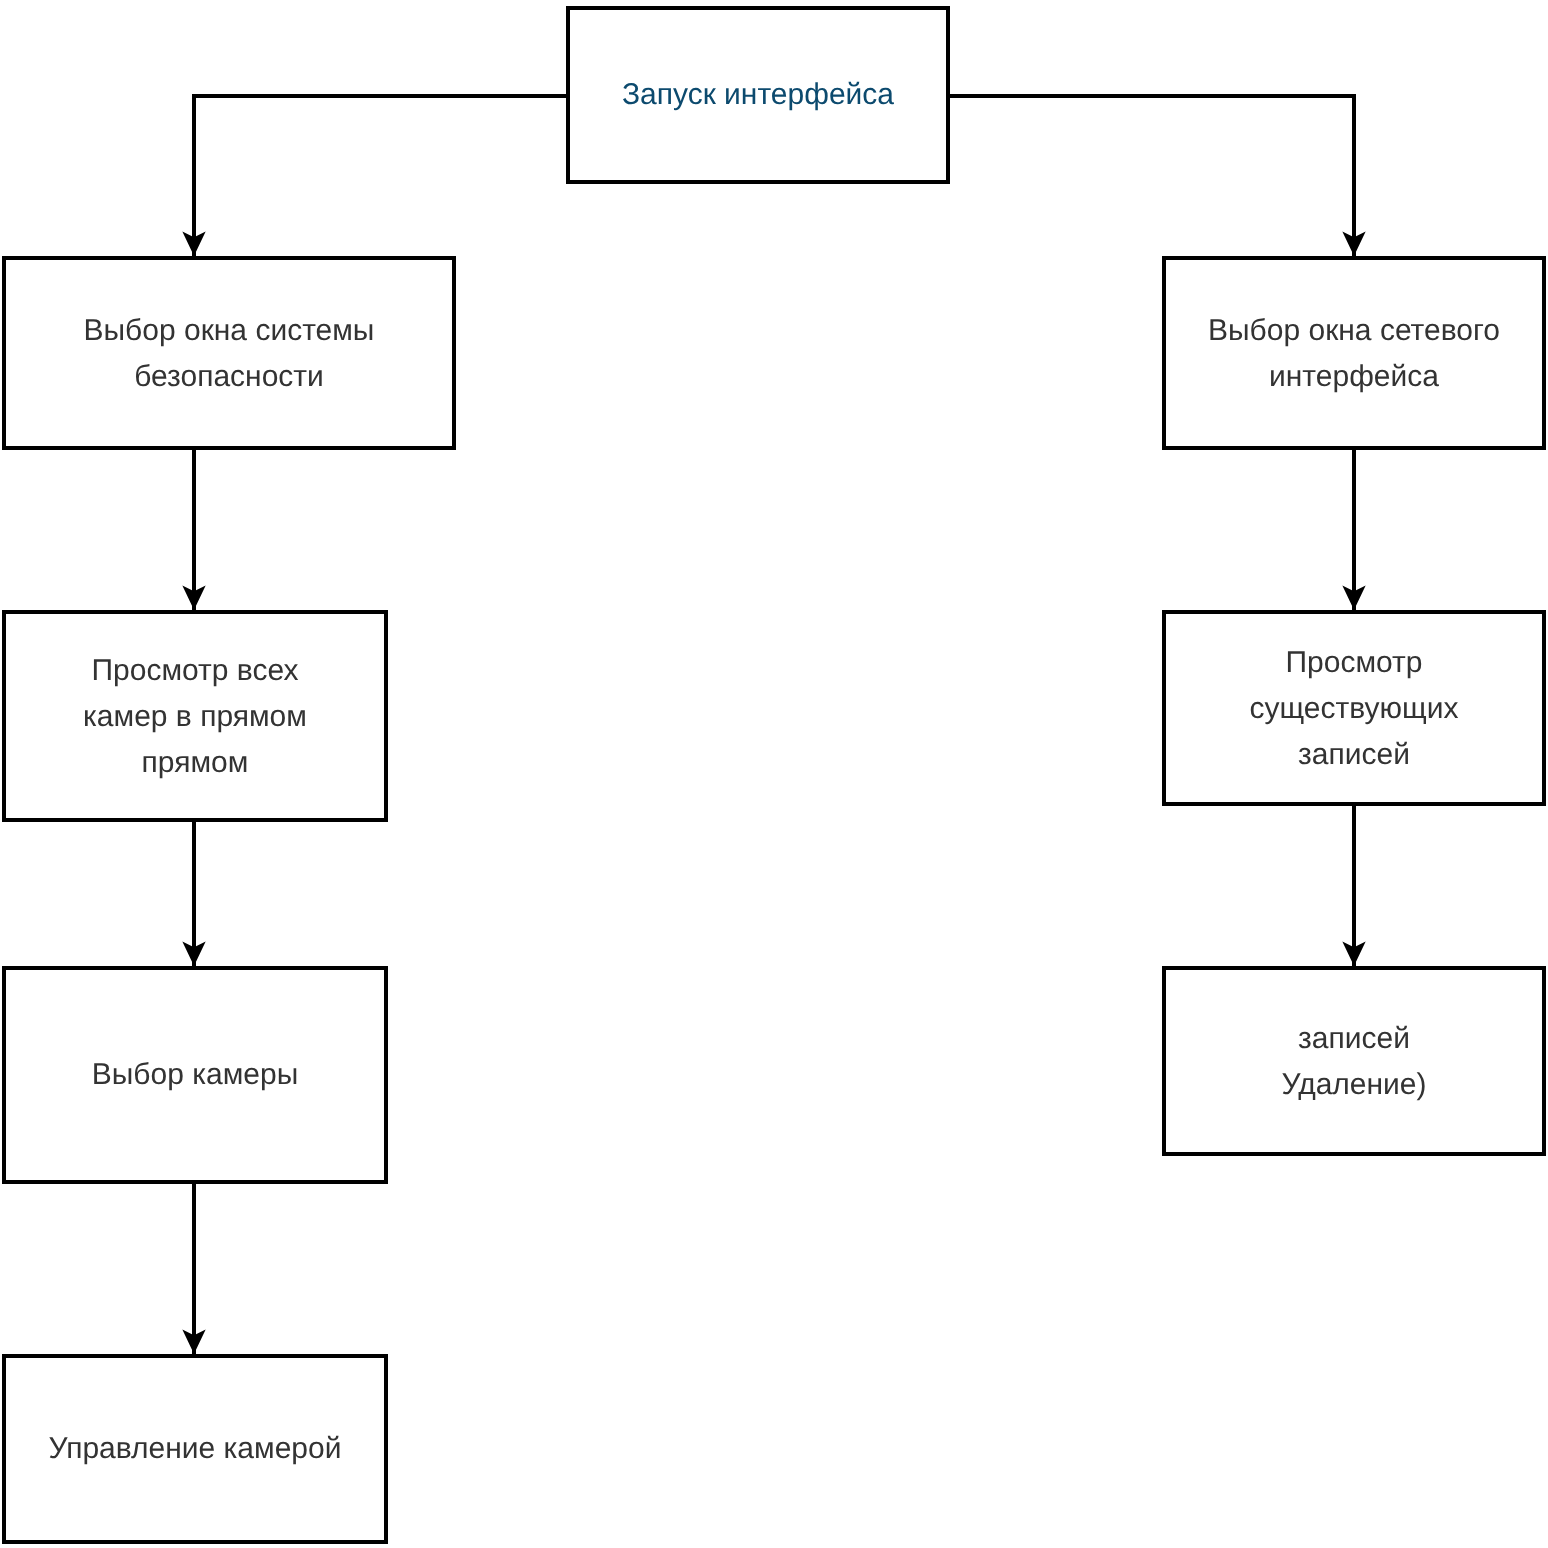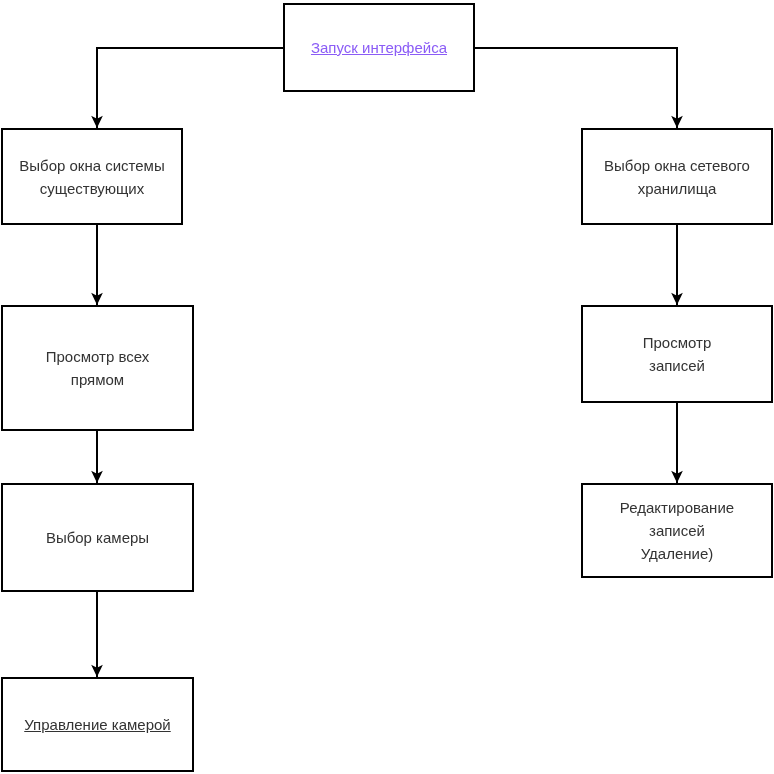--- a/index.html
+++ b/index.html
@@ -47,44 +47,45 @@
         <polyline class="edge" points="283,48 97,48 97,128" stroke="#000000" marker-end="url(#arrowhead)"></polyline>
         <polyline class="edge" points="475,48 677,48 677,128" stroke="#000000" marker-end="url(#arrowhead)"></polyline>
         <polyline class="edge" points="97,225 97,305" stroke="#000000" marker-end="url(#arrowhead)"></polyline>
         <polyline class="edge" points="97,403 97,483" stroke="#000000" marker-end="url(#arrowhead)"></polyline>
         <polyline class="edge" points="97,580 97,677" stroke="#000000" marker-end="url(#arrowhead)"></polyline>
         <polyline class="edge" points="677,225 677,305" stroke="#000000" marker-end="url(#arrowhead)"></polyline>
         <polyline class="edge" points="677,403 677,483" stroke="#000000" marker-end="url(#arrowhead)"></polyline>
       </g>
   </svg>
   <div id="nodes-layer">
-      <div class="node" style="left: 283px; top: 3px; width: 192px; height: 89px; border-color: rgb(0, 0, 0); background: rgb(255, 255, 255); color: #8b5cf6; text-decoration: underline;">
+      <div class="node" style="left: 283px; top: 3px; width: 192px; height: 89px; border-color: rgb(0, 0, 0); background: rgb(255, 255, 255); color: #0c4a6e;">
         <div class="line">Запуск интерфейса</div>
       </div>
-      <div class="node" style="left: 1px; top: 128px; width: 182px; height: 97px; border-color: rgb(0, 0, 0); background: rgb(255, 255, 255); color: rgb(51, 51, 51);">
+      <div class="node" style="left: 1px; top: 128px; width: 227px; height: 97px; border-color: rgb(0, 0, 0); background: rgb(255, 255, 255); color: rgb(51, 51, 51);">
         <div class="line">Выбор окна системы</div>
-        <div class="line">существующих</div>
+        <div class="line">безопасности</div>
       </div>
-      <div class="node" style="left: 1px; top: 305px; width: 193px; height: 126px; border-color: rgb(0, 0, 0); background: rgb(255, 255, 255); color: rgb(51, 51, 51);">
+      <div class="node" style="left: 1px; top: 305px; width: 193px; height: 106px; border-color: rgb(0, 0, 0); background: rgb(255, 255, 255); color: rgb(51, 51, 51);">
         <div class="line">Просмотр всех</div>
+        <div class="line">камер в прямом</div>
         <div class="line">прямом</div>
       </div>
       <div class="node" style="left: 1px; top: 483px; width: 193px; height: 109px; border-color: rgb(0, 0, 0); background: rgb(255, 255, 255); color: rgb(51, 51, 51);">
         <div class="line">Выбор камеры</div>
       </div>
-      <div class="node" style="left: 1px; top: 677px; width: 193px; height: 95px; border-color: rgb(0, 0, 0); background: rgb(255, 255, 255); color: rgb(51, 51, 51); text-decoration: underline;">
+      <div class="node" style="left: 1px; top: 677px; width: 193px; height: 95px; border-color: rgb(0, 0, 0); background: rgb(255, 255, 255); color: rgb(51, 51, 51);">
         <div class="line">Управление камерой</div>
       </div>
       <div class="node" style="left: 581px; top: 128px; width: 192px; height: 97px; border-color: rgb(0, 0, 0); background: rgb(255, 255, 255); color: rgb(51, 51, 51);">
         <div class="line">Выбор окна сетевого</div>
-        <div class="line">хранилища</div>
+        <div class="line">интерфейса</div>
       </div>
       <div class="node" style="left: 581px; top: 305px; width: 192px; height: 98px; border-color: rgb(0, 0, 0); background: rgb(255, 255, 255); color: rgb(51, 51, 51);">
         <div class="line">Просмотр</div>
+        <div class="line">существующих</div>
         <div class="line">записей</div>
       </div>
       <div class="node" style="left: 581px; top: 483px; width: 192px; height: 95px; border-color: rgb(0, 0, 0); background: rgb(255, 255, 255); color: rgb(51, 51, 51);">
-        <div class="line">Редактирование</div>
         <div class="line">записей</div>
         <div class="line">Удаление)</div>
       </div>
     </div>
 </div>
 
 </body></html>

